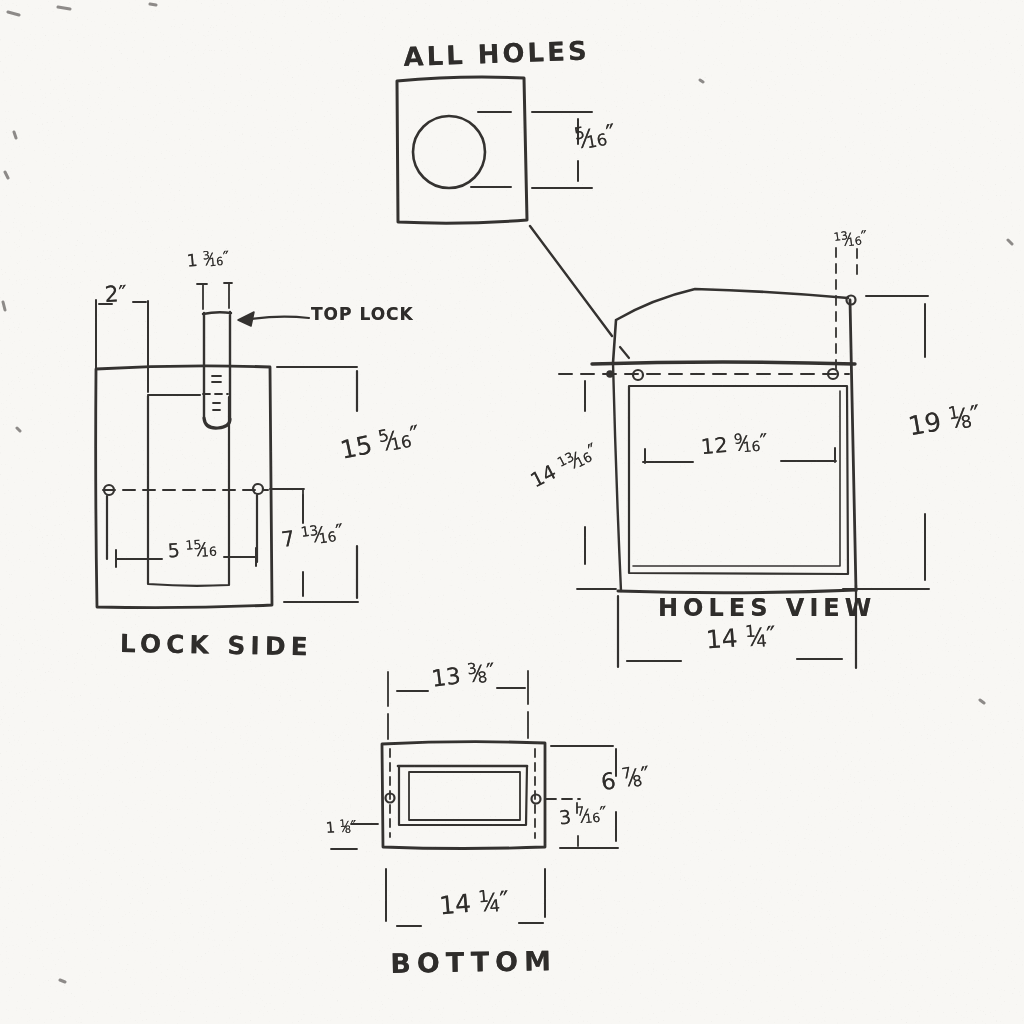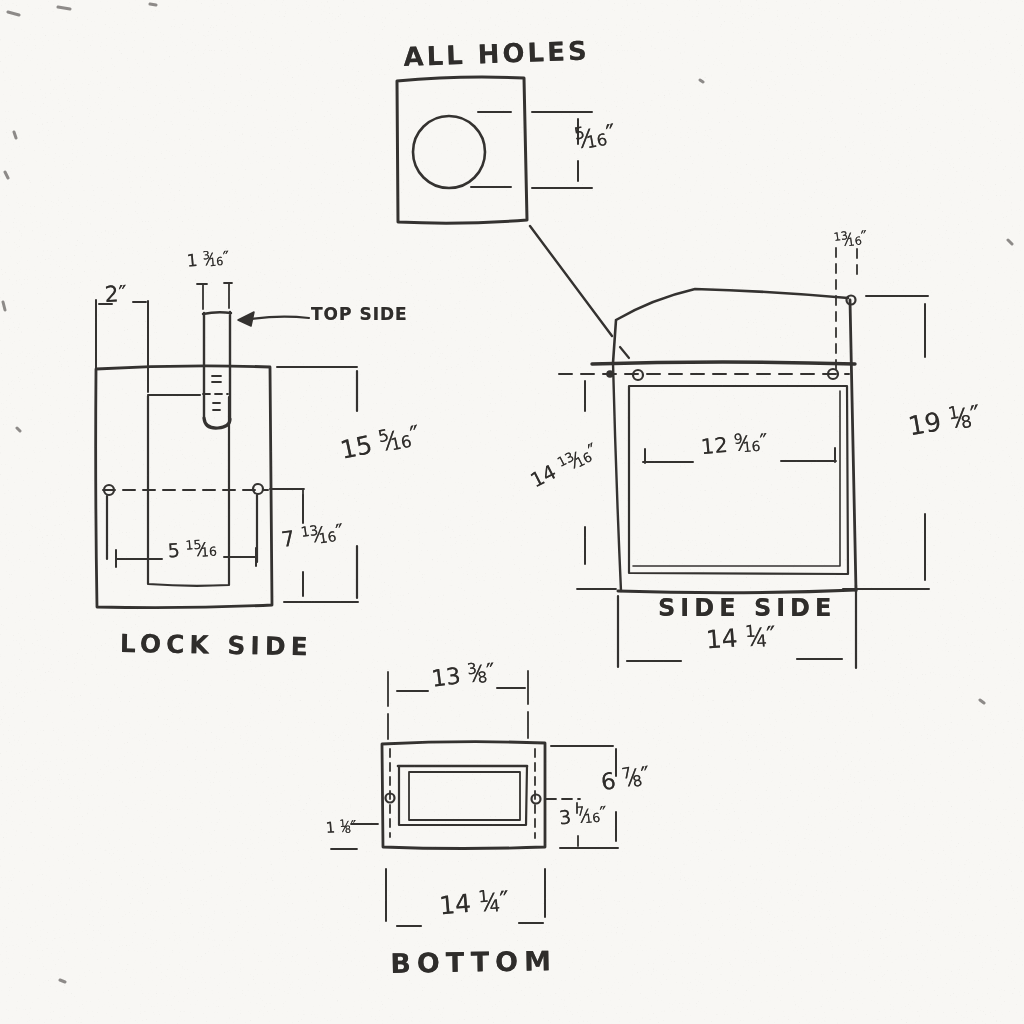--- a/index.html
+++ b/index.html
@@ -123,39 +123,39 @@
   </svg>
 
   <div class="lbl cap" style="left:403px;top:44px;font-size:26px;letter-spacing:3px;transform:rotate(-2deg);">ALL HOLES</div>
 
   <div class="lbl frac" style="left:573px;top:127px;font-size:25px;transform:rotate(-10deg);"><span class="fr"><span class="nu">5</span><span class="sl">⁄</span><span class="de">16</span></span>″</div>
 
   <div class="lbl frac" style="left:186px;top:252px;font-size:17px;transform:rotate(-5deg);">1 <span class="fr"><span class="nu">3</span><span class="sl">⁄</span><span class="de">16</span></span>″</div>
 
   <div class="lbl" style="left:104px;top:284px;font-size:22px;transform:rotate(-3deg);">2″</div>
 
-  <div class="lbl cap" style="left:311px;top:306px;font-size:17px;letter-spacing:1px;">TOP SIDE</div>
+  <div class="lbl cap" style="left:311px;top:306px;font-size:17px;letter-spacing:1px;">TOP LOCK</div>
 
   <div class="lbl frac" style="left:338px;top:438px;font-size:25px;transform:rotate(-12deg);">15 <span class="fr"><span class="nu">5</span><span class="sl">⁄</span><span class="de">16</span></span>″</div>
 
   <div class="lbl frac" style="left:167px;top:541px;font-size:19px;transform:rotate(-4deg);">5 <span class="fr"><span class="nu">15</span><span class="sl">⁄</span><span class="de">16</span></span></div>
 
   <div class="lbl frac" style="left:280px;top:529px;font-size:21px;transform:rotate(-8deg);">7 <span class="fr"><span class="nu">13</span><span class="sl">⁄</span><span class="de">16</span></span>″</div>
 
   <div class="lbl cap" style="left:120px;top:631px;font-size:25px;letter-spacing:5px;transform:rotate(1deg);">LOCK SIDE</div>
 
   <div class="lbl frac" style="left:833px;top:232px;font-size:17px;transform:rotate(-8deg);"><span class="fr"><span class="nu">13</span><span class="sl">⁄</span><span class="de">16</span></span>″</div>
 
   <div class="lbl frac" style="left:700px;top:436px;font-size:21px;transform:rotate(-5deg);">12 <span class="fr"><span class="nu">9</span><span class="sl">⁄</span><span class="de">16</span></span>″</div>
 
   <div class="lbl frac" style="left:527px;top:472px;font-size:20px;transform:rotate(-27deg);">14 <span class="fr"><span class="nu">13</span><span class="sl">⁄</span><span class="de">16</span></span>″</div>
 
   <div class="lbl frac" style="left:906px;top:413px;font-size:26px;transform:rotate(-10deg);">19 <span class="fr"><span class="nu">1</span><span class="sl">⁄</span><span class="de">8</span></span>″</div>
 
-  <div class="lbl cap" style="left:658px;top:596px;font-size:24px;letter-spacing:5px;">SIDE SIDE</div>
+  <div class="lbl cap" style="left:658px;top:596px;font-size:24px;letter-spacing:5px;">HOLES VIEW</div>
 
   <div class="lbl frac" style="left:705px;top:627px;font-size:25px;transform:rotate(-4deg);">14 <span class="fr"><span class="nu">1</span><span class="sl">⁄</span><span class="de">4</span></span>″</div>
 
   <div class="lbl frac" style="left:430px;top:667px;font-size:23px;transform:rotate(-7deg);">13 <span class="fr"><span class="nu">3</span><span class="sl">⁄</span><span class="de">8</span></span>″</div>
 
   <div class="lbl frac" style="left:599px;top:771px;font-size:23px;transform:rotate(-10deg);">6 <span class="fr"><span class="nu">7</span><span class="sl">⁄</span><span class="de">8</span></span>″</div>
 
   <div class="lbl frac" style="left:558px;top:808px;font-size:19px;transform:rotate(-6deg);">3 <span class="fr"><span class="nu">7</span><span class="sl">⁄</span><span class="de">16</span></span>″</div>
 
   <div class="lbl frac" style="left:325px;top:820px;font-size:15px;transform:rotate(-4deg);">1 <span class="fr"><span class="nu">1</span><span class="sl">⁄</span><span class="de">8</span></span>″</div>

